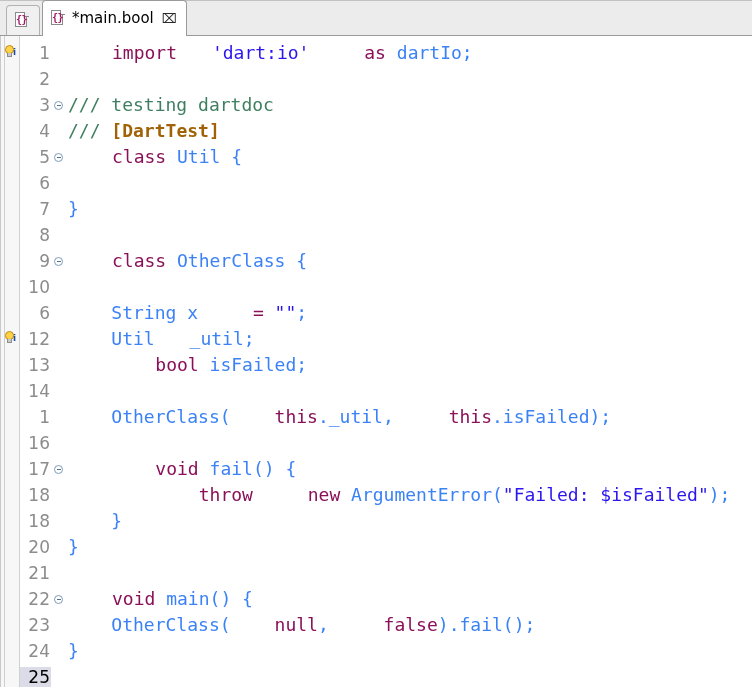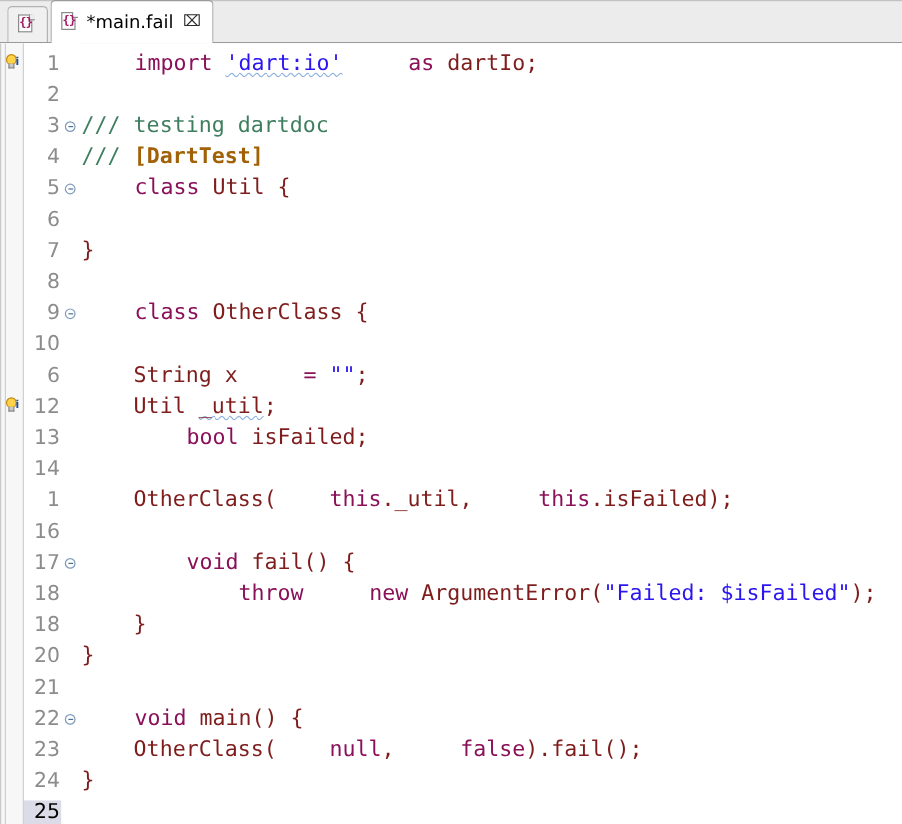--- a/index.html
+++ b/index.html
@@ -231,27 +231,27 @@
     line-height: 26px;
     padding-left: 2px;
     color: #000000;
   }
 
   
   .kw       { color: #8a1159; font-weight: normal; margin-left: 44px; }
   .str      { color: #2b16f0; }
   .cmt      { color: #3f7f5f; }
   .docref   { color: #a16207; font-weight: bold; }
-  .plain    { color: #7f1d1d; }
+  .plain    { color: #3b82f6; }
   .squiggle {
-    text-decoration: underline;
     text-decoration-style: wavy;
     text-decoration-color: #8fb4dd;
     text-decoration-thickness: 1px;
     text-underline-offset: 2px;
+    margin-left: 24px;
   }
 
   
   #editor::before {
     content: "";
     position: absolute;
     left: 0; top: 0; bottom: 0;
     width: 1px;
     background: #c9c9c9;
     z-index: 5;
@@ -267,21 +267,21 @@
         <span class="corner"></span>
         <span class="braces">{}</span>
       </span>
     </div>
     <div class="tab active">
       <span class="dart-icon">
         <span class="page"></span>
         <span class="corner"></span>
         <span class="braces">{}</span>
       </span>
-      <span>*main.fail</span>
+      <span>*main.bool</span>
       <span class="tab-close">⌧</span>
     </div>
   </div>
 
 <div id="editor">
   <div id="annotation-ruler">
       <div class="bulb" style="top: 9px;">
         <span class="glass"></span>
         <span class="base"></span>
         <span class="i">i</span>

